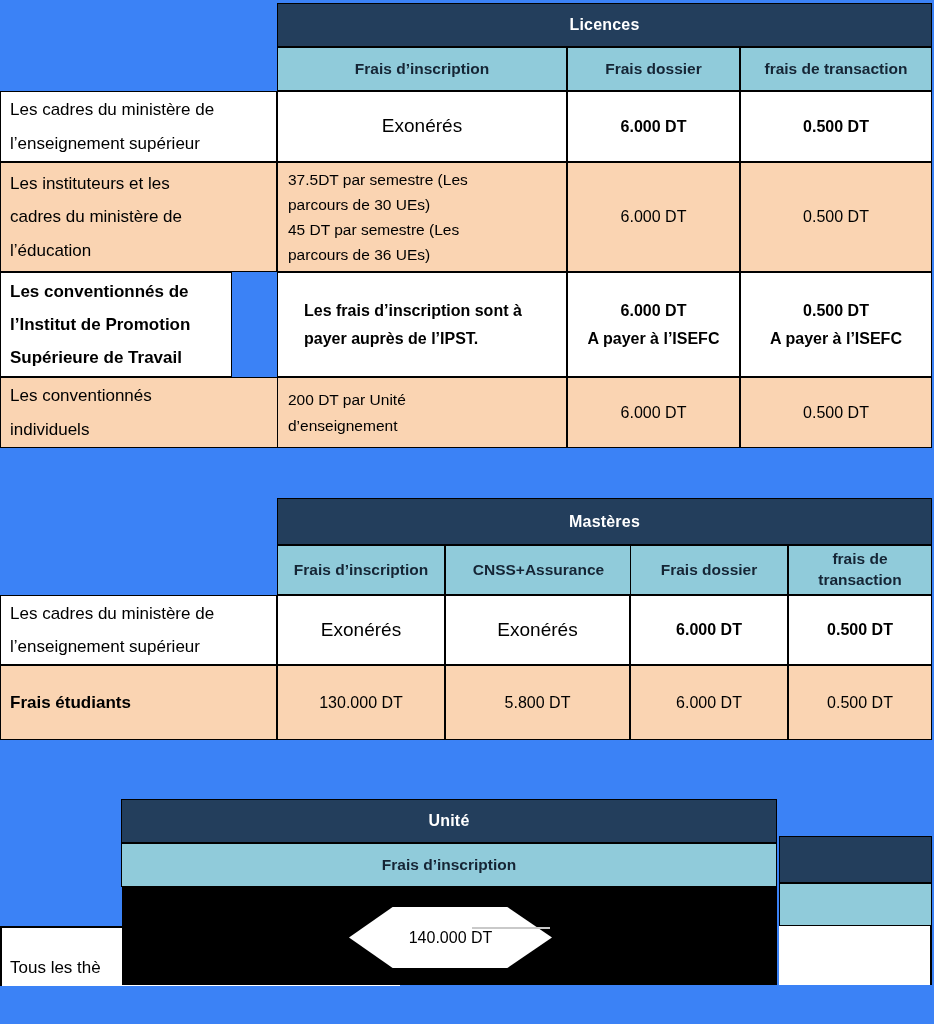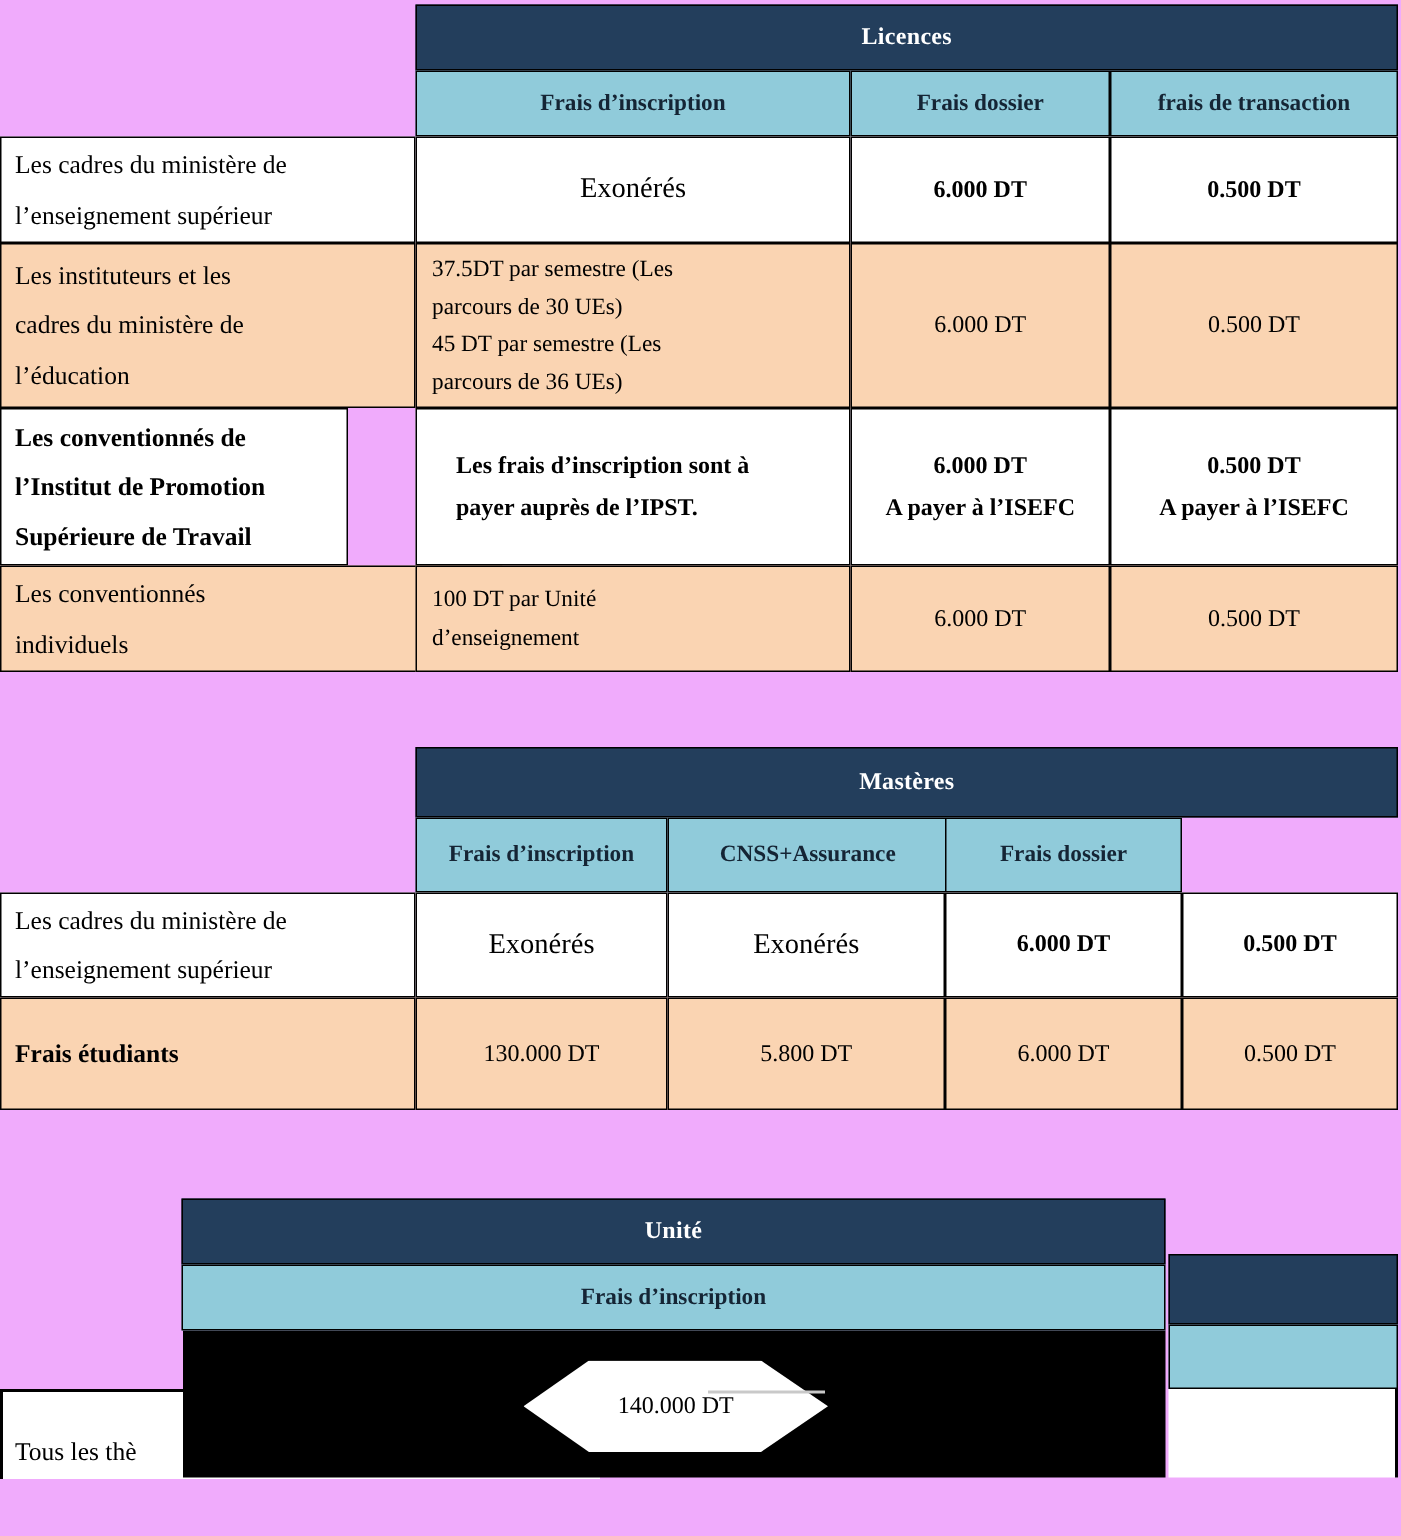--- a/index.html
+++ b/index.html
@@ -1,17 +1,17 @@
 <!DOCTYPE html>
 <html><head>
 <meta charset="utf-8">
 <style>
   html,body{margin:0;padding:0;background:#fff;}
-  .canvas{position:relative;width:934px;height:1024px;background:#f0abfc;overflow:hidden;
-          font-family:Liberation Serif, serif;color:#000;}
+  .canvas{position:relative;width:934px;height:1024px;background:#3b82f6;overflow:hidden;
+          font-family:Liberation Sans, sans-serif;color:#000;}
   .cell{position:absolute;box-sizing:border-box;border:1px solid #000;
         display:flex;align-items:center;justify-content:center;
         text-align:center;white-space:pre-line;}
   .hdr{background:#233E5C;color:#fff;font-weight:bold;font-size:16px;letter-spacing:.2px;}
   .sub{background:#90CBDA;color:#152535;font-weight:bold;font-size:15.5px;line-height:1.35;}
   .white{background:#fff;}
   .peach{background:#FAD4B2;}
   .label{font-size:17px;line-height:1.95;justify-content:flex-start;text-align:left;padding:0 6px 0 9px;}
   .bold{font-weight:bold;}
   .val{font-size:16px;line-height:1.7;}
@@ -63,30 +63,32 @@
 Supérieure de Travail</div>
   <div class="cell white insc3" style="left:277px;top:272px;width:290px;height:105px">Les frais d’inscription sont à
 payer auprès de l’IPST.</div>
   <div class="cell white val bold" style="left:567px;top:272px;width:173px;height:105px">6.000 DT
 A payer à l’ISEFC</div>
   <div class="cell white val bold" style="left:740px;top:272px;width:192px;height:105px">0.500 DT
 A payer à l’ISEFC</div>
 
   <div class="cell peach label" style="left:0px;top:377px;width:335px;height:71px">Les conventionnés
 individuels</div>
-  <div class="cell peach insc" style="left:277px;top:377px;width:290px;height:71px">100 DT par Unité
+  <div class="cell peach insc" style="left:277px;top:377px;width:290px;height:71px">200 DT par Unité
 d’enseignement</div>
   <div class="cell peach val" style="left:567px;top:377px;width:173px;height:71px">6.000 DT</div>
   <div class="cell peach val" style="left:740px;top:377px;width:192px;height:71px">0.500 DT</div>
 
   <div class="cell hdr" style="left:277px;top:498px;width:655px;height:47px">Mastères</div>
 
   <div class="cell sub" style="left:277px;top:545px;width:168px;height:50px">Frais d’inscription</div>
   <div class="cell sub" style="left:445px;top:545px;width:187px;height:50px">CNSS+Assurance</div>
   <div class="cell sub" style="left:630px;top:545px;width:158px;height:50px">Frais dossier</div>
+  <div class="cell sub" style="left:788px;top:545px;width:144px;height:50px">frais de
+transaction</div>
 
   <div class="cell white label" style="left:0px;top:595px;width:277px;height:70px">Les cadres du ministère de
 l’enseignement supérieur</div>
   <div class="cell white val exo" style="left:277px;top:595px;width:168px;height:70px">Exonérés</div>
   <div class="cell white val exo" style="left:445px;top:595px;width:185px;height:70px">Exonérés</div>
   <div class="cell white val bold" style="left:630px;top:595px;width:158px;height:70px">6.000 DT</div>
   <div class="cell white val bold" style="left:788px;top:595px;width:144px;height:70px">0.500 DT</div>
 
   <div class="cell peach label bold" style="left:0px;top:665px;width:277px;height:75px">Frais étudiants</div>
   <div class="cell peach val" style="left:277px;top:665px;width:168px;height:75px">130.000 DT</div>

